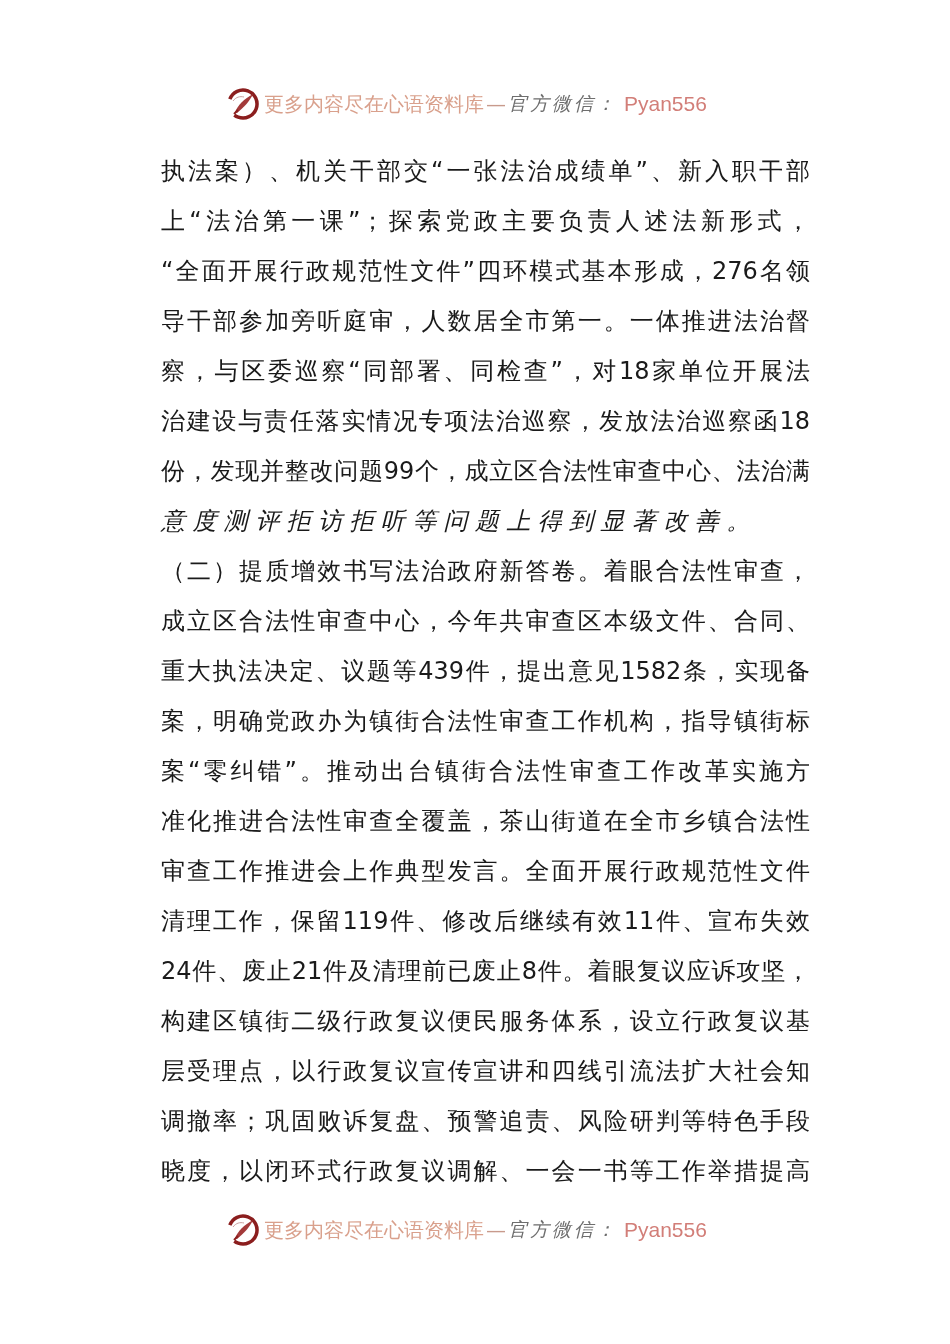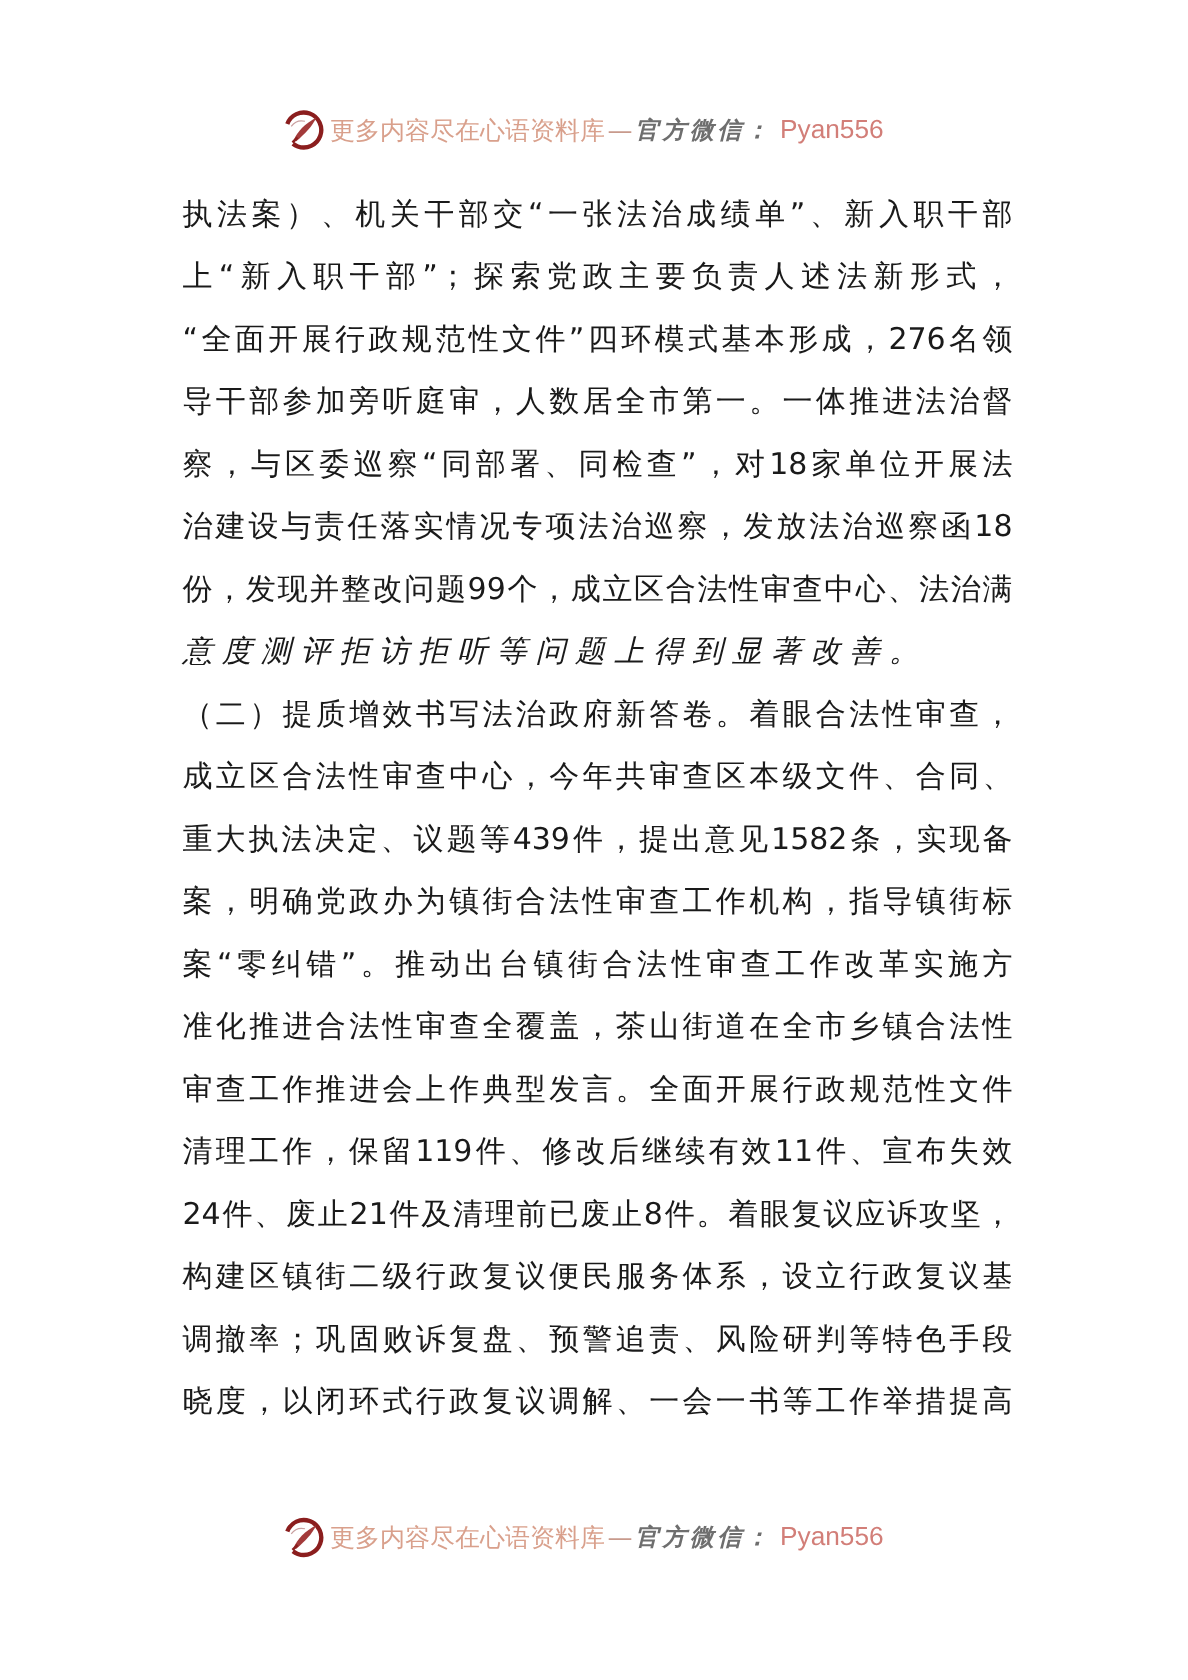--- a/index.html
+++ b/index.html
@@ -41,21 +41,20 @@
       font-size: 20px;
       color: #c89a8c;
       margin: 0 2px;
     }
     .wm-label {
       font-family: "DejaVu Serif", "Liberation Serif", serif;
       font-size: 19px;
       color: #6e6e6e;
       letter-spacing: 3px;
       font-style: italic;
-      font-weight: bold;
     }
     .wm-id {
       font-family: "Liberation Sans", sans-serif;
       font-size: 21px;
       color: #d27e78;
       margin-left: 6px;
     }
     .content {
       position: absolute;
       left: 146px;
@@ -73,20 +72,21 @@
     }
     .line.short {
       justify-content: flex-start;
       font-style: italic;
     }
     .line span.t {
       display: block;
       width: 100%;
       text-align: justify;
       text-align-last: justify;
+      margin-left: 15px;
     }
     .line.short span.t {
       text-align-last: left;
       letter-spacing: 7.4px;
     }
   </style>
 </head>
 <body>
 
 <div class="watermark top">
@@ -100,21 +100,21 @@
   <span class="wm-dash">—</span>
   <span class="wm-label">官方微信：</span>
   <span class="wm-id">Pyan556</span>
 </div>
 
 <div class="content">
   <div class="line">
       <span class="t">执法案）、机关干部交“一张法治成绩单”、新入职干部</span>
     </div>
   <div class="line">
-      <span class="t">上“新入职干部”；探索党政主要负责人述法新形式，</span>
+      <span class="t">上“法治第一课”；探索党政主要负责人述法新形式，</span>
     </div>
   <div class="line">
       <span class="t">“全面开展行政规范性文件”四环模式基本形成，276名领</span>
     </div>
   <div class="line">
       <span class="t">导干部参加旁听庭审，人数居全市第一。一体推进法治督</span>
     </div>
   <div class="line">
       <span class="t">察，与区委巡察“同部署、同检查”，对18家单位开展法</span>
     </div>
@@ -151,20 +151,23 @@
   <div class="line">
       <span class="t">清理工作，保留119件、修改后继续有效11件、宣布失效</span>
     </div>
   <div class="line">
       <span class="t">24件、废止21件及清理前已废止8件。着眼复议应诉攻坚，</span>
     </div>
   <div class="line">
       <span class="t">构建区镇街二级行政复议便民服务体系，设立行政复议基</span>
     </div>
   <div class="line">
+      <span class="t">层受理点，以行政复议宣传宣讲和四线引流法扩大社会知</span>
+    </div>
+  <div class="line">
       <span class="t">调撤率；巩固败诉复盘、预警追责、风险研判等特色手段</span>
     </div>
   <div class="line">
       <span class="t">晓度，以闭环式行政复议调解、一会一书等工作举措提高</span>
     </div>
 </div>
 
 <div class="watermark bottom">
   <svg class="wm-logo" viewBox="0 0 34 34">
     <circle cx="17" cy="17" r="14" fill="none" stroke="#8b1e1e" stroke-width="3.5" stroke-dasharray="70 18" transform="rotate(200 17 17)"></circle>

